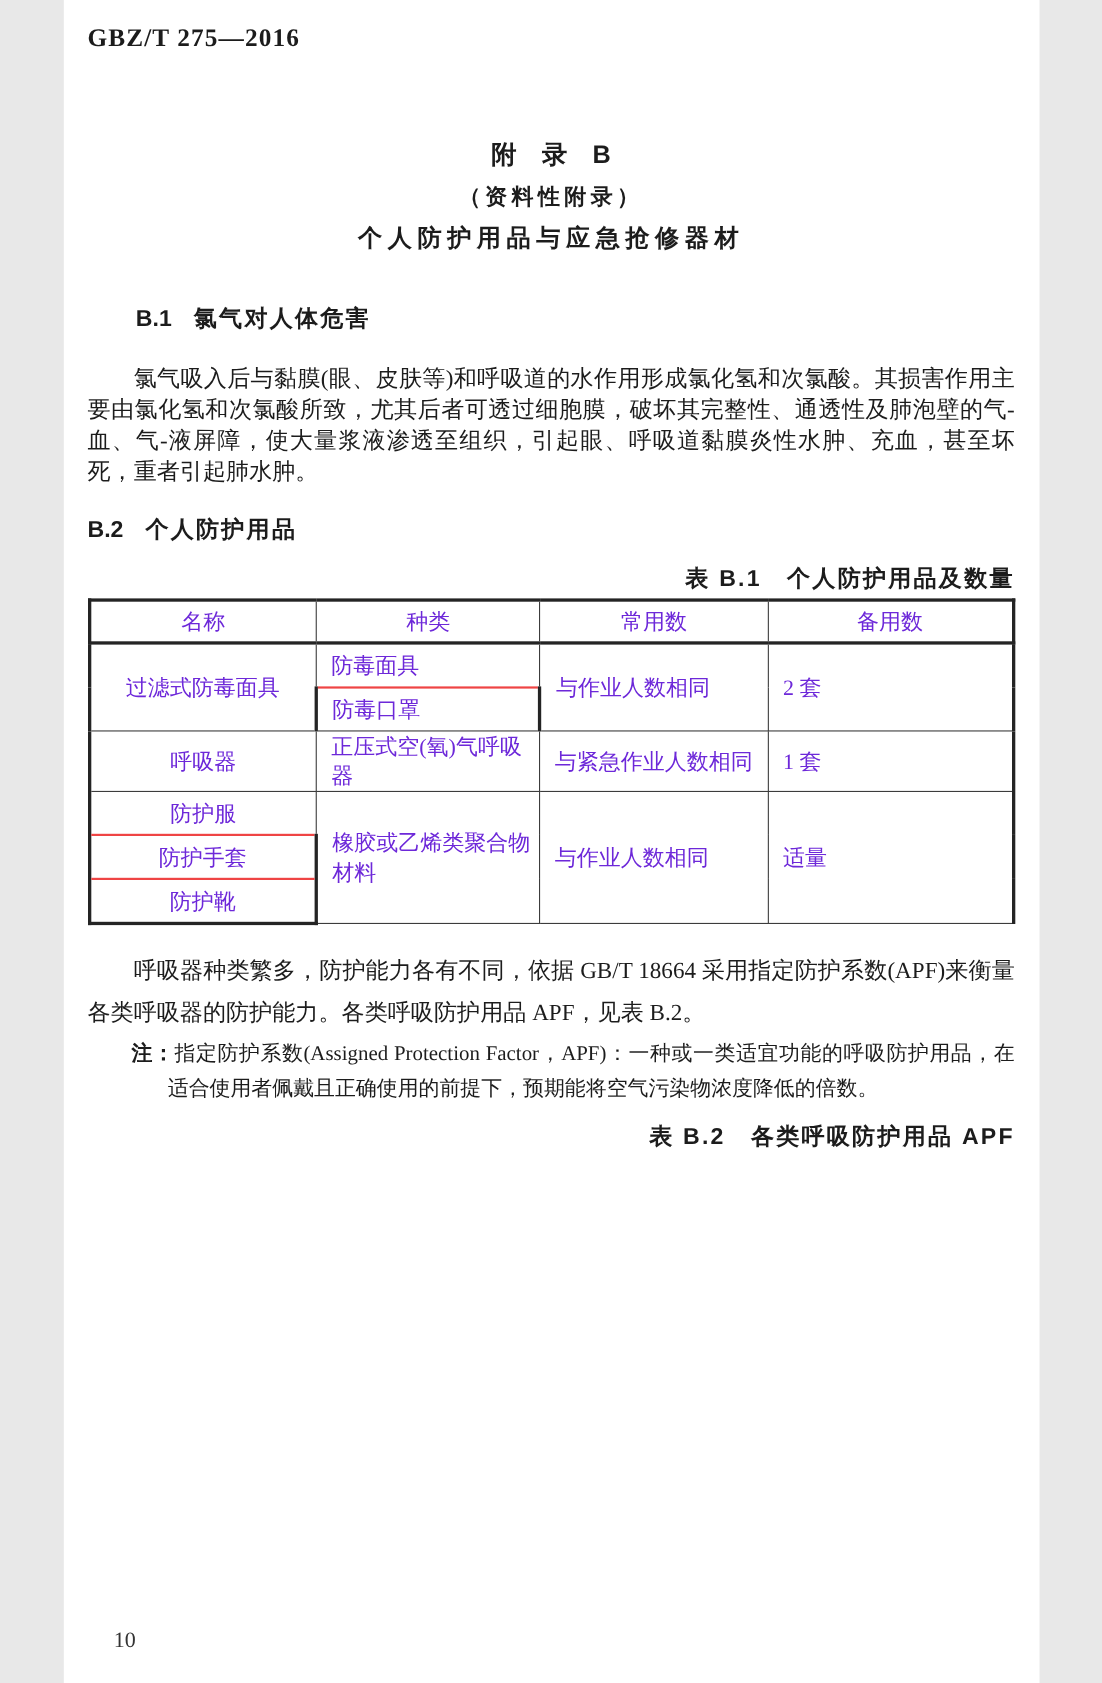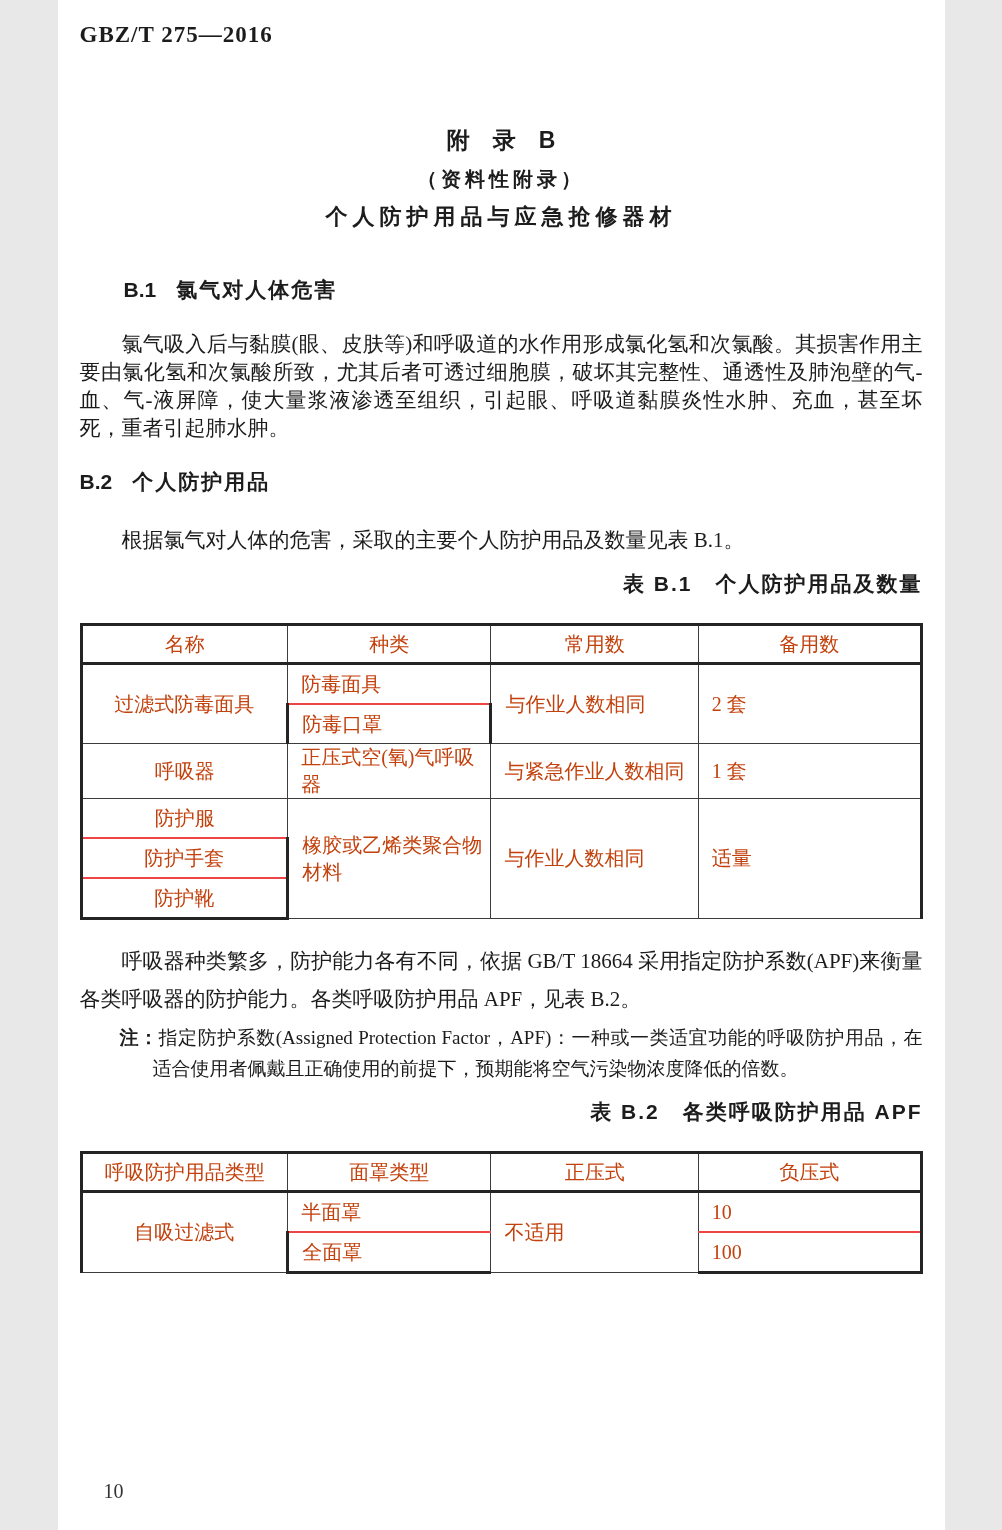--- a/index.html
+++ b/index.html
@@ -91,24 +91,24 @@
     font-family:"Liberation Sans","DejaVu Sans",sans-serif;
     font-weight:bold;
     font-size:21px;
     letter-spacing:2px;
   }
   .cap-b1{margin-top:16px;}
   .cap-b2{margin-top:14px;}
 
   table.tbl{
     width:100%;
-    margin-top:25px;
+    margin-top:4px;
     border-collapse:collapse;
     font-size:20px;
-    color:#c2410c;
+    color:#6d28d9;
   }
   table.tbl th, table.tbl td{
     border:1.5px solid #3c3c3c;
     padding:0 0 0 13px;
     font-weight:normal;
     vertical-align:middle;
     text-align:left;
   }
   table.tbl th{
     height:36px;
@@ -146,21 +146,20 @@
     <div class="appendix-name">个人防护用品与应急抢修器材</div>
 
     <div class="clause h-b1">
       <span class="num">B.1</span><span class="txt">氯气对人体危害</span>
     </div>
     <div class="para p-b1">氯气吸入后与黏膜(眼、皮肤等)和呼吸道的水作用形成氯化氢和次氯酸。其损害作用主要由氯化氢和次氯酸所致，尤其后者可透过细胞膜，破坏其完整性、通透性及肺泡壁的气-血、气-液屏障，使大量浆液渗透至组织，引起眼、呼吸道黏膜炎性水肿、充血，甚至坏死，重者引起肺水肿。</div>
 
     <div class="clause h-b2">
       <span class="num">B.2</span><span class="txt">个人防护用品</span>
     </div>
-    <div class="para p-b2">根据氯气对人体的危害，采取的主要个人防护用品及数量见表 B.1。</div>
 
     <div class="tbl-caption cap-b1">表 B.1　个人防护用品及数量</div>
 
     <table class="tbl t1">
       <colgroup>
         <col style="width:24.6%">
           <col style="width:24.2%">
           <col style="width:24.7%">
           <col style="width:26.5%">
       </colgroup>
@@ -203,43 +202,17 @@
 
 
     <div class="para p-b31">呼吸器种类繁多，防护能力各有不同，依据 GB/T 18664 采用指定防护系数(APF)来衡量各类呼吸器的防护能力。各类呼吸防护用品 APF，见表 B.2。</div>
 
     <div class="note">
       <span class="note-label">注：</span><span>指定防护系数(Assigned Protection Factor，APF)：一种或一类适宜功能的呼吸防护用品，在适合使用者佩戴且正确使用的前提下，预期能将空气污染物浓度降低的倍数。</span>
     </div>
 
     <div class="tbl-caption cap-b2">表 B.2　各类呼吸防护用品 APF</div>
 
-    <table class="tbl t2">
-      <colgroup>
-        <col style="width:24.6%">
-          <col style="width:24.2%">
-          <col style="width:24.7%">
-          <col style="width:26.5%">
-      </colgroup>
-      <tbody>
-          <tr class="first">
-        <th>呼吸防护用品类型</th>
-        <th>面罩类型</th>
-        <th>正压式</th>
-        <th>负压式</th>
-      </tr>
-      <tr>
-        <td class="c" rowspan="2">自吸过滤式</td>
-        <td>半面罩</td>
-        <td rowspan="2">不适用</td>
-        <td>10</td>
-      </tr>
-      <tr class="last">
-        <td class="sub">全面罩</td>
-        <td class="sub">100</td>
-      </tr>
-    </tbody>
-      </table>
 
   </div>
 
   <div class="footer-page">10</div>
 </div>
 
 </body></html>

